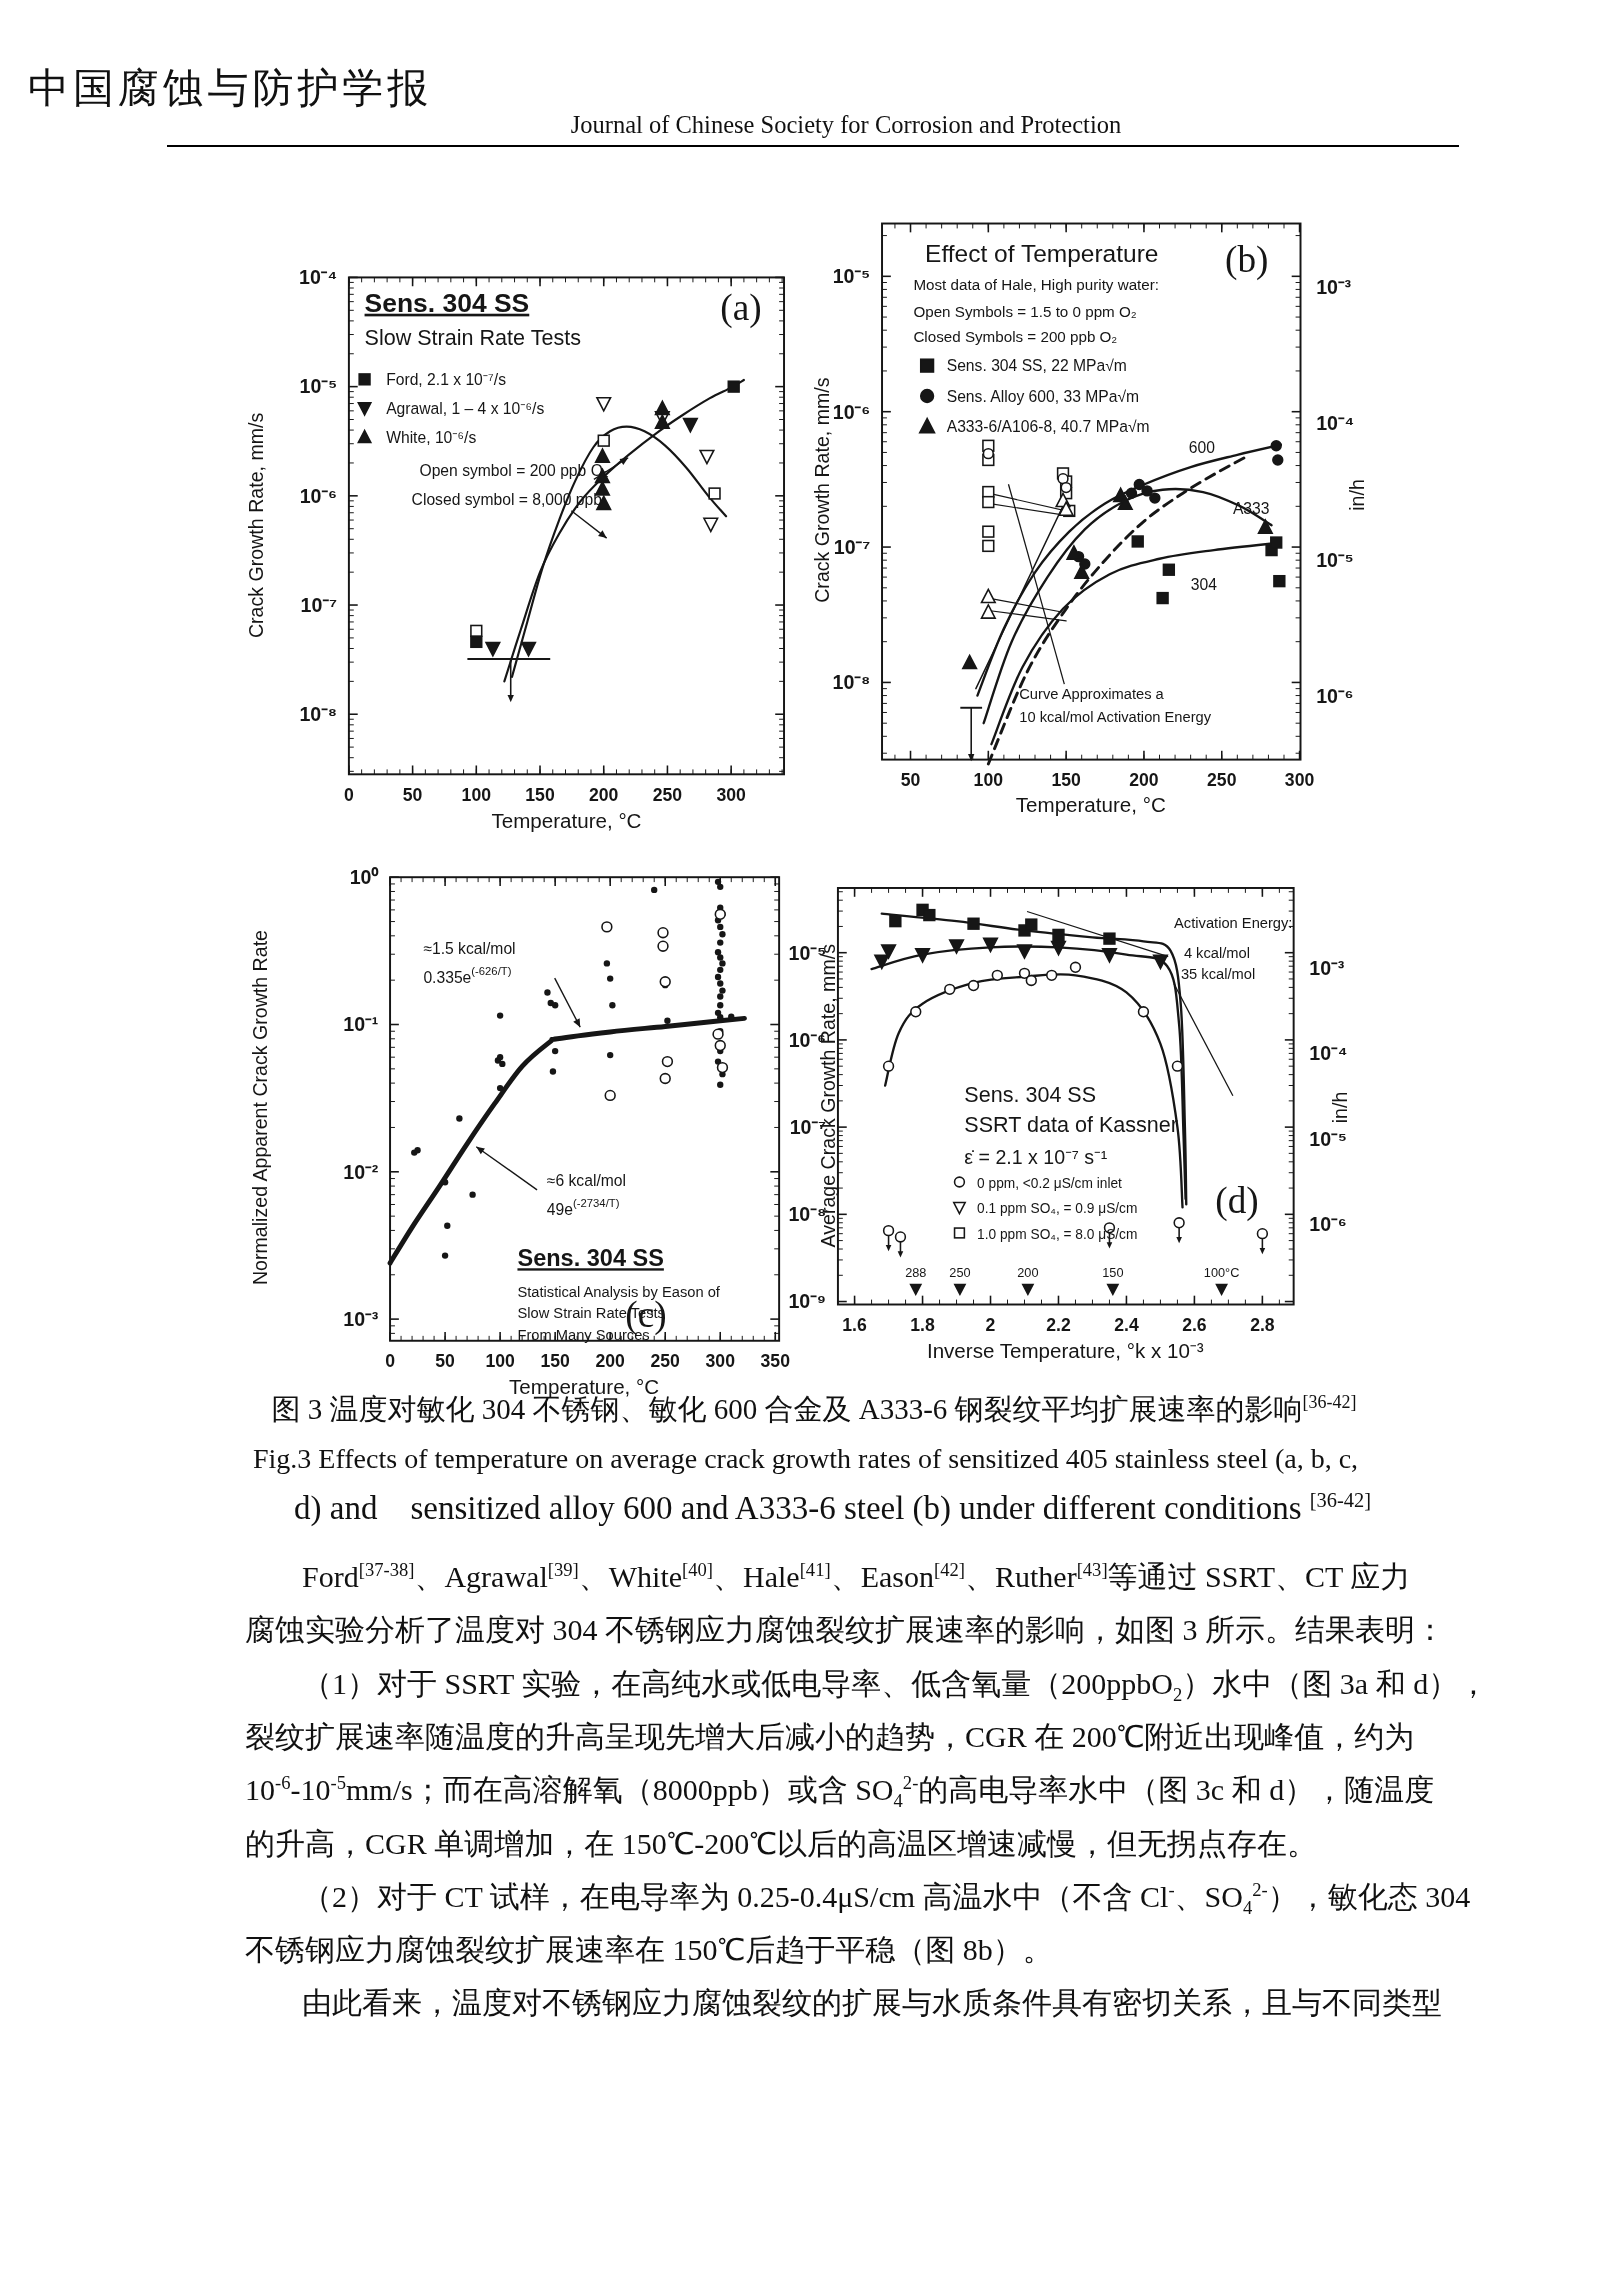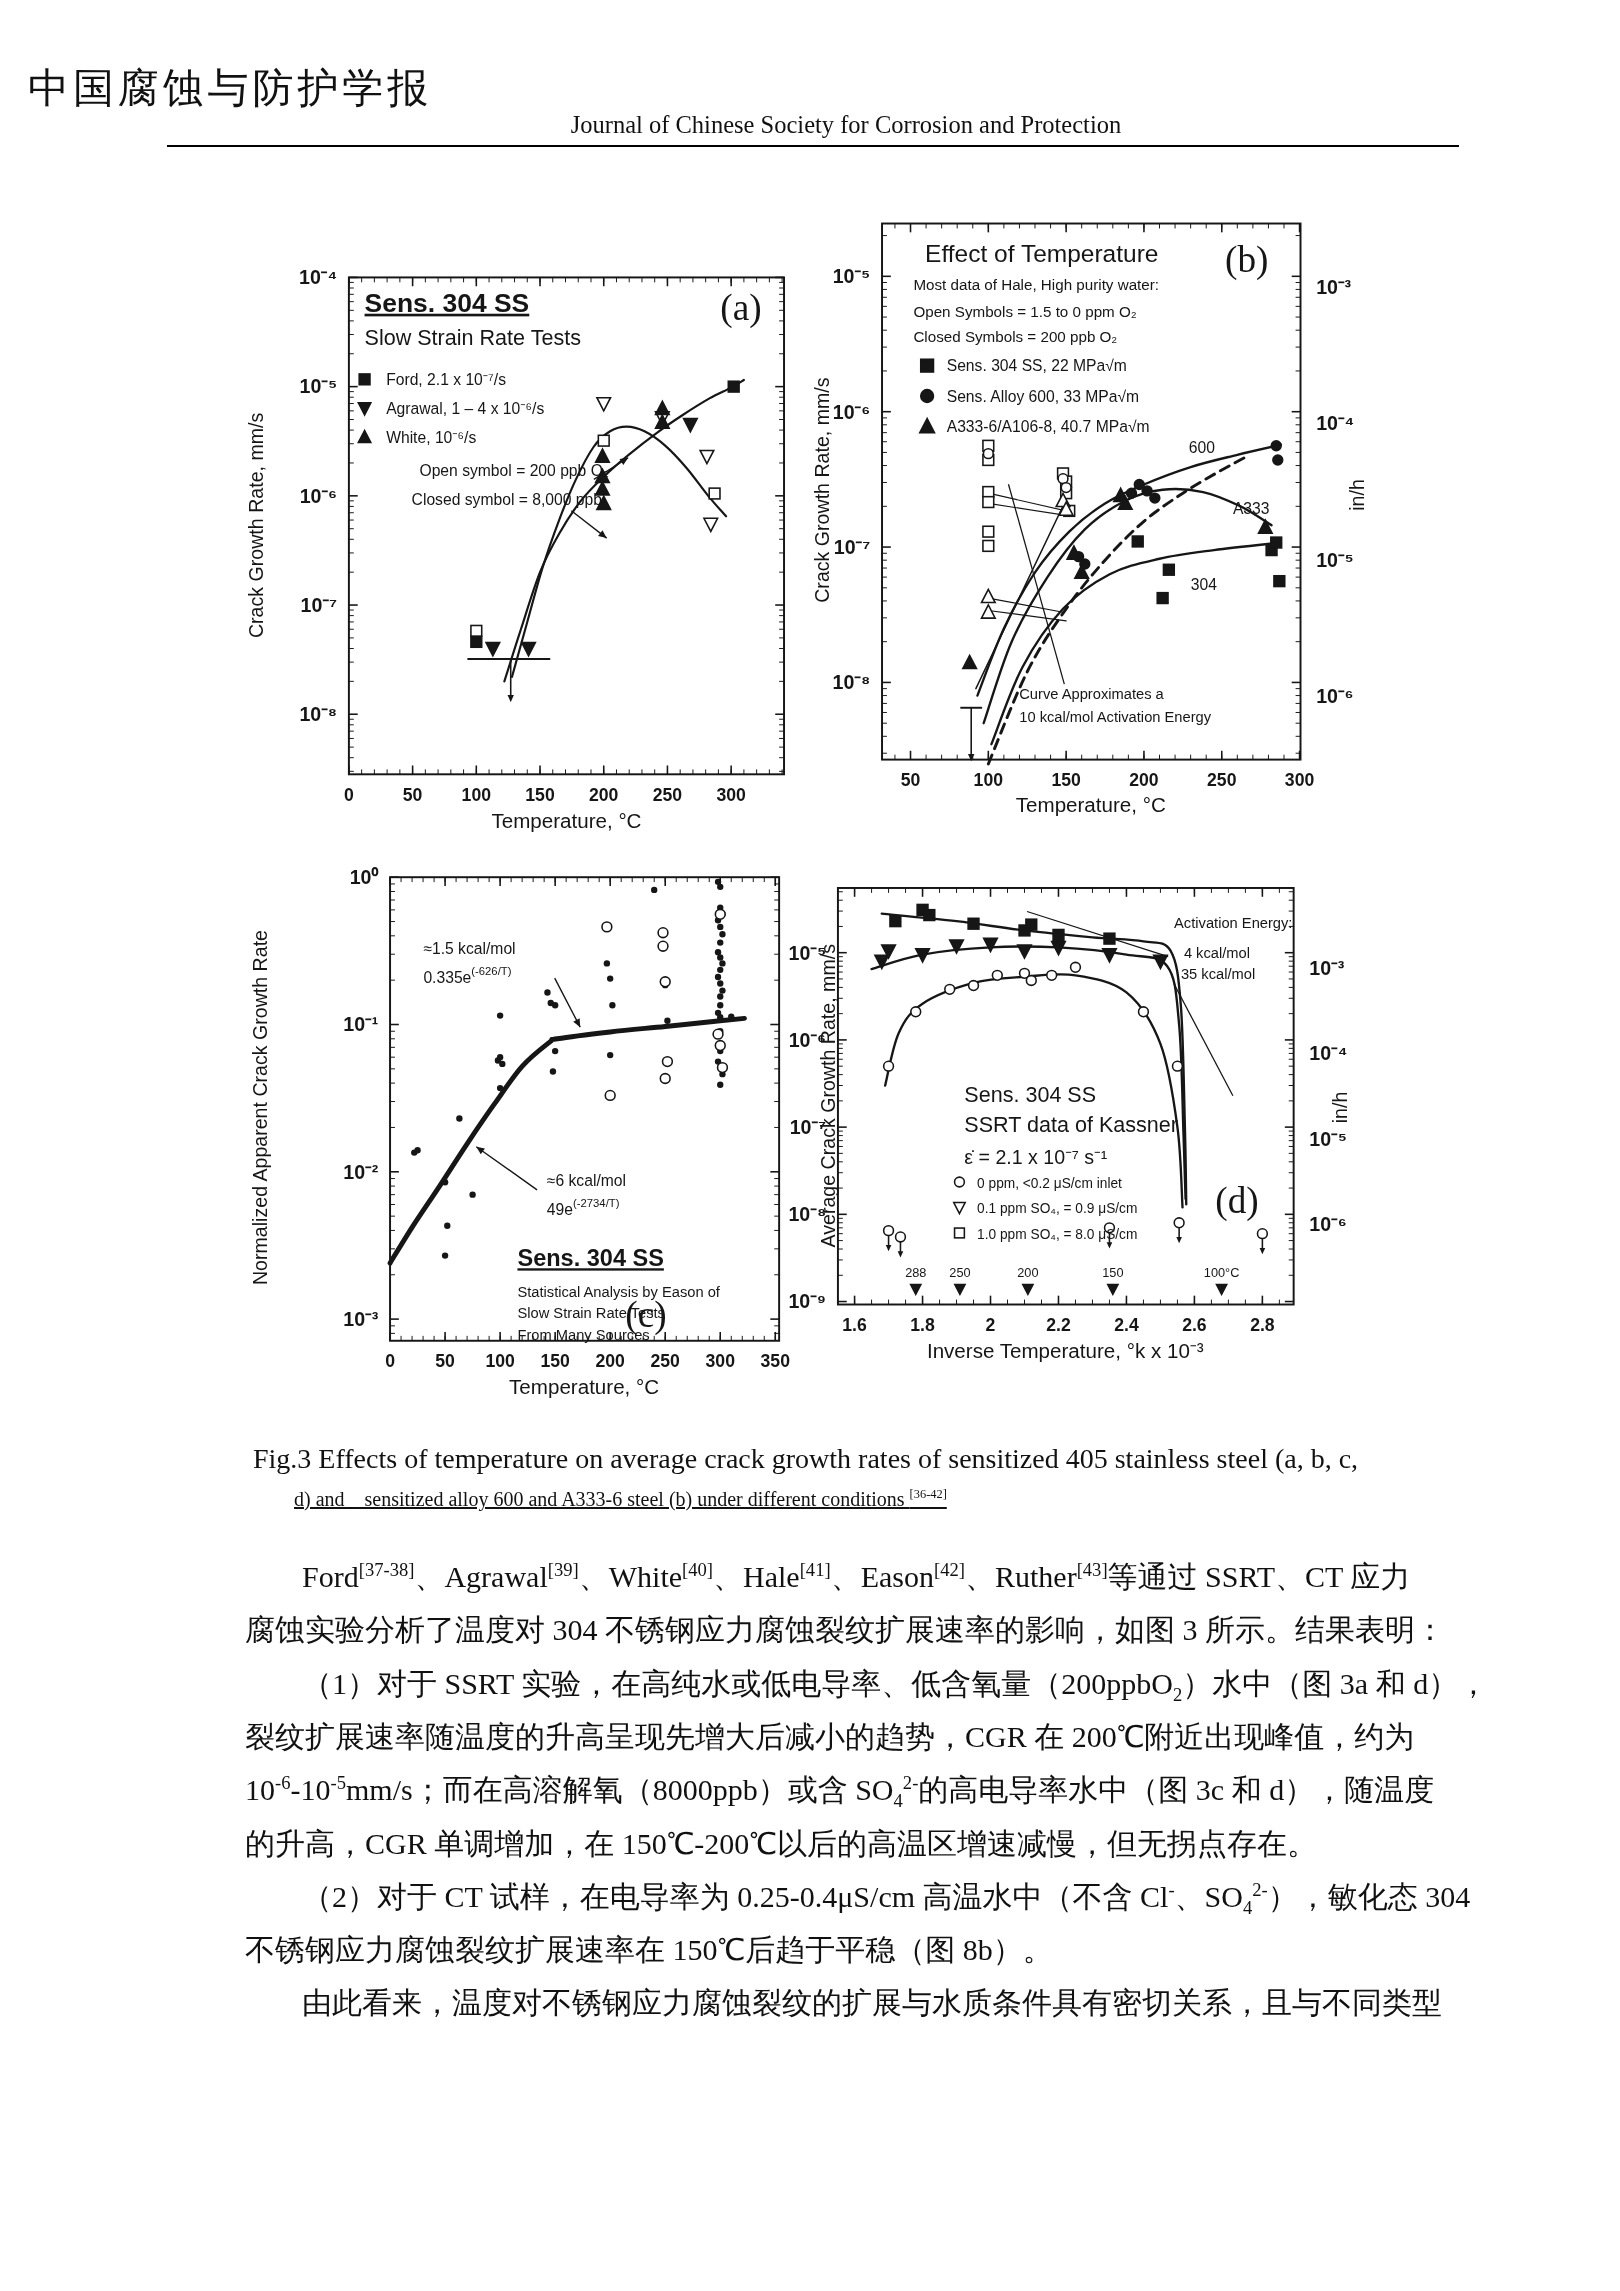--- a/index.html
+++ b/index.html
@@ -5,21 +5,21 @@
   html,body{margin:0;padding:0;background:#e8e8e8;}
   .page{position:relative;width:1620px;height:2292px;background:#ffffff;margin:0 auto;
         font-family:"Liberation Serif",serif;color:#111;overflow:hidden;}
   .jt-zh{position:absolute;top:61px;left:0;width:100%;text-align:left;font-size:41px;
          letter-spacing:3.9px;font-weight:500;padding-left:28px;}
   .jt-en{position:absolute;top:111px;left:0;width:100%;text-align:center;font-size:24.5px;padding-left:36px;}
   .rule{position:absolute;top:145px;left:167px;width:1292px;height:2px;background:#000;}
   #fig{position:absolute;left:0;top:0;width:1620px;height:1431px;}
   .cap-zh{position:absolute;top:1390px;left:167px;width:1294px;text-align:center;font-size:29px;}
   .cap-en1{position:absolute;top:1443px;left:253px;font-size:28px;white-space:nowrap;}
-  .cap-en2{position:absolute;top:1486px;left:294px;font-size:20px;white-space:nowrap;text-decoration:underline;}
+  .cap-en2{position:absolute;top:1486px;left:294px;font-size:33px;white-space:nowrap;}
   .bl{position:absolute;left:245px;width:1191px;font-size:30px;white-space:nowrap;margin-top:32px;}
   .bl.ind{padding-left:57px;}
   sup{font-size:62%;vertical-align:super;line-height:0;}
   sub{font-size:62%;vertical-align:sub;line-height:0;}
 </style>
 </head>
 <body>
 
 <div class="page">
   <div class="jt-zh">中国腐蚀与防护学报</div>
@@ -1021,20 +1021,21 @@
         <polygon points="979.4854586129754,1320.58 974.2654586129754,1310.5 984.7054586129755,1310.5" fill="#161616" stroke="#161616" stroke-width="1.6"></polygon>
         <text x="1048.8366890380314" y="1303" fill="#161616" font-family="&quot;Liberation Sans&quot;,sans-serif" font-size="13px" text-anchor="middle" font-weight="400">200</text>
         <polygon points="1048.8366890380314,1320.58 1043.6166890380314,1310.5 1054.0566890380314,1310.5" fill="#161616" stroke="#161616" stroke-width="1.6"></polygon>
         <text x="1135.5257270693512" y="1303" fill="#161616" font-family="&quot;Liberation Sans&quot;,sans-serif" font-size="13px" text-anchor="middle" font-weight="400">150</text>
         <polygon points="1135.5257270693512,1320.58 1130.3057270693512,1310.5 1140.7457270693512,1310.5" fill="#161616" stroke="#161616" stroke-width="1.6"></polygon>
         <text x="1246.4876957494407" y="1303" fill="#161616" font-family="&quot;Liberation Sans&quot;,sans-serif" font-size="13px" text-anchor="middle" font-weight="400">100°C</text>
         <polygon points="1246.4876957494407,1320.58 1241.2676957494407,1310.5 1251.7076957494407,1310.5" fill="#161616" stroke="#161616" stroke-width="1.6"></polygon>
       </g>
     </svg>
 
+  <div class="cap-zh">图 3 温度对敏化 304 不锈钢、敏化 600 合金及 A333-6 钢裂纹平均扩展速率的影响<sup>[36-42]</sup></div>
   <div class="cap-en1">Fig.3 Effects of temperature on average crack growth rates of sensitized 405 stainless steel (a, b, c,</div>
   <div class="cap-en2">d) and　sensitized alloy 600 and A333-6 steel (b) under different conditions <sup>[36-42]</sup></div>
 
   <div class="bl ind" style="top:1525px">Ford<sup>[37-38]</sup>、Agrawal<sup>[39]</sup>、White<sup>[40]</sup>、Hale<sup>[41]</sup>、Eason<sup>[42]</sup>、Ruther<sup>[43]</sup>等通过 SSRT、CT 应力</div>
   <div class="bl" style="top:1578px">腐蚀实验分析了温度对 304 不锈钢应力腐蚀裂纹扩展速率的影响，如图 3 所示。结果表明：</div>
   <div class="bl ind" style="top:1632px">（1）对于 SSRT 实验，在高纯水或低电导率、低含氧量（200ppbO<sub>2</sub>）水中（图 3a 和 d），</div>
   <div class="bl" style="top:1685px">裂纹扩展速率随温度的升高呈现先增大后减小的趋势，CGR 在 200℃附近出现峰值，约为</div>
   <div class="bl" style="top:1738px">10<sup>-6</sup>-10<sup>-5</sup>mm/s；而在高溶解氧（8000ppb）或含 SO<sub>4</sub><sup>2-</sup>的高电导率水中（图 3c 和 d），随温度</div>
   <div class="bl" style="top:1792px">的升高，CGR 单调增加，在 150℃-200℃以后的高温区增速减慢，但无拐点存在。</div>
   <div class="bl ind" style="top:1845px">（2）对于 CT 试样，在电导率为 0.25-0.4μS/cm 高温水中（不含 Cl<sup>-</sup>、SO<sub>4</sub><sup>2-</sup>），敏化态 304</div>

